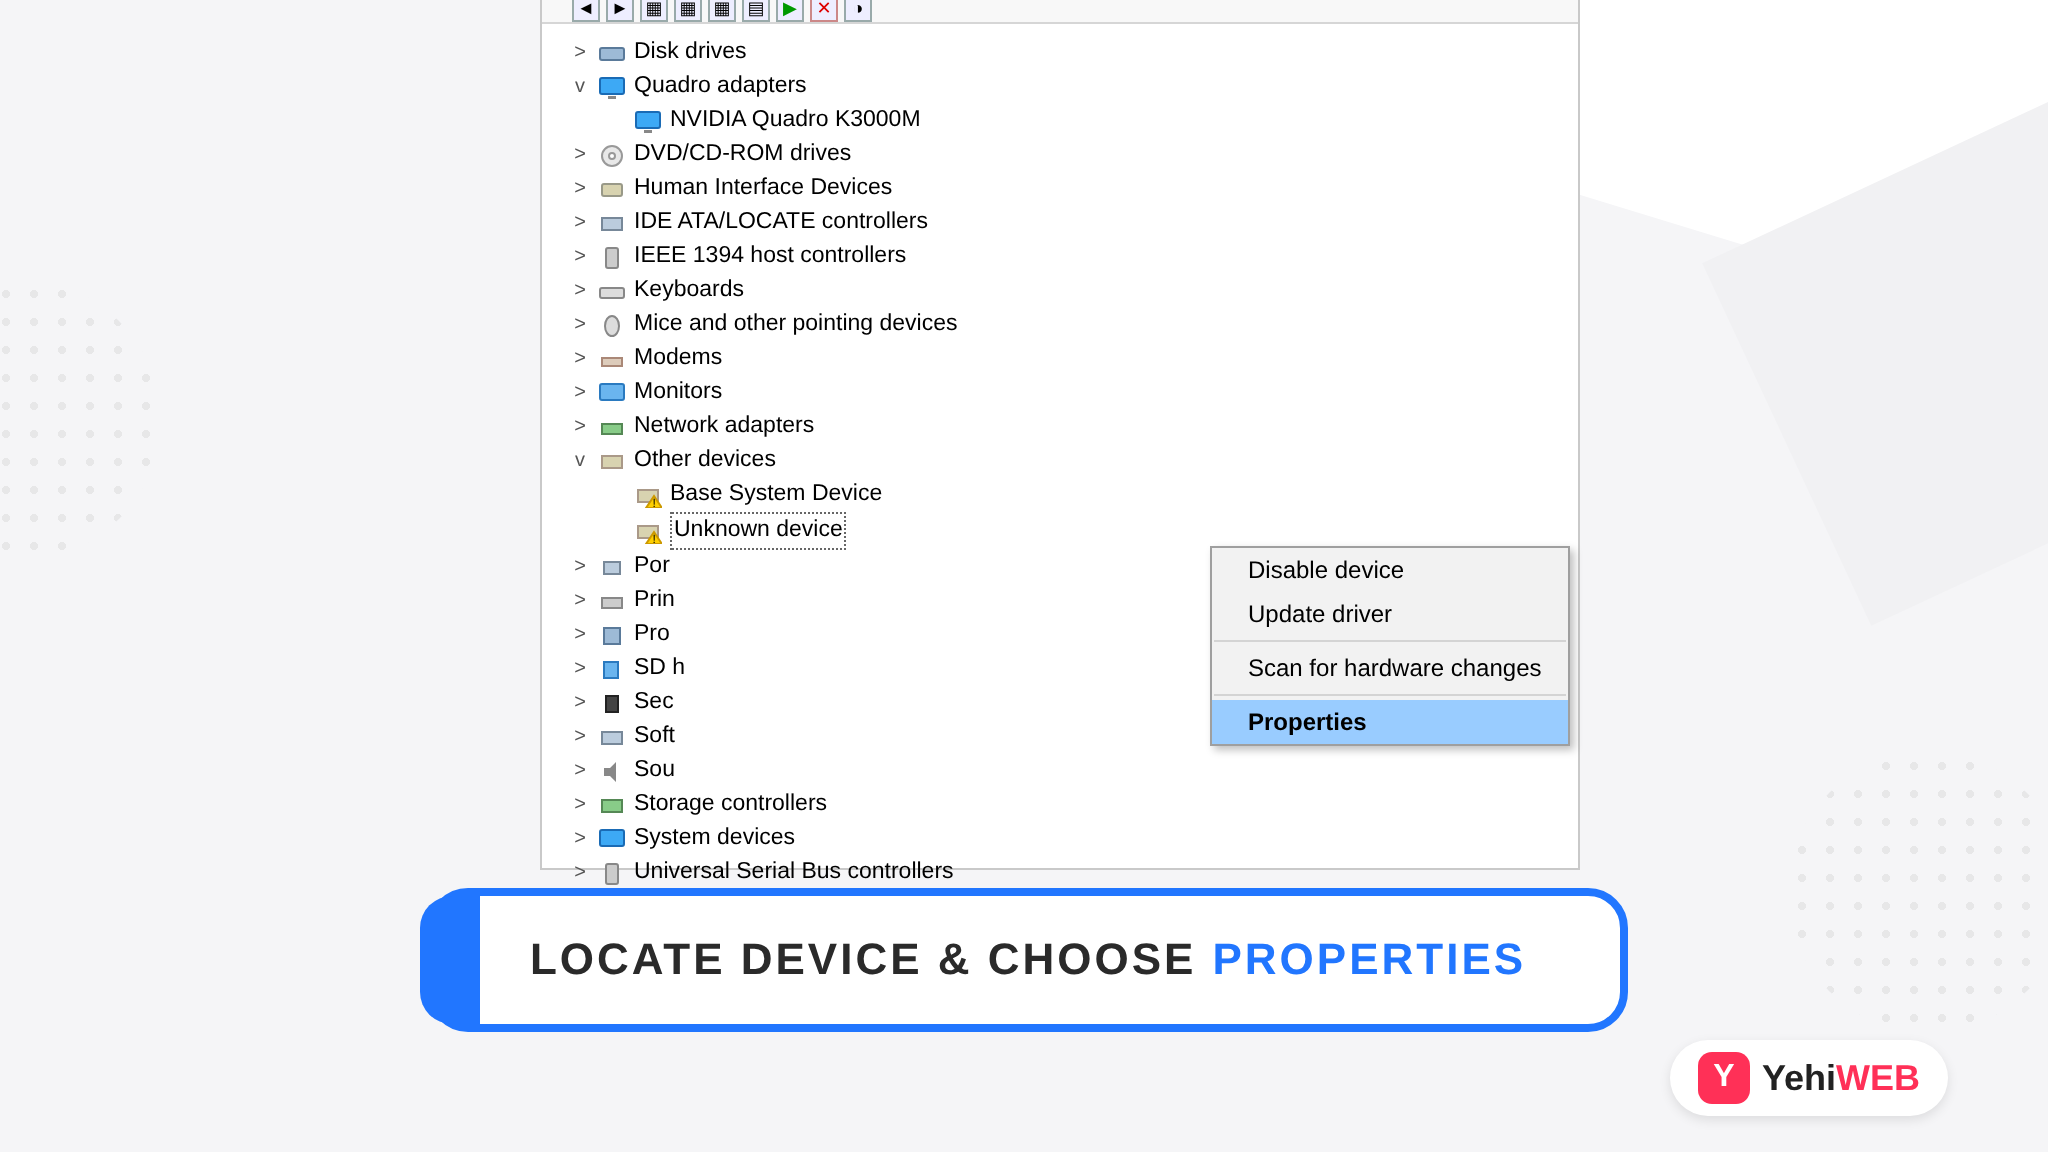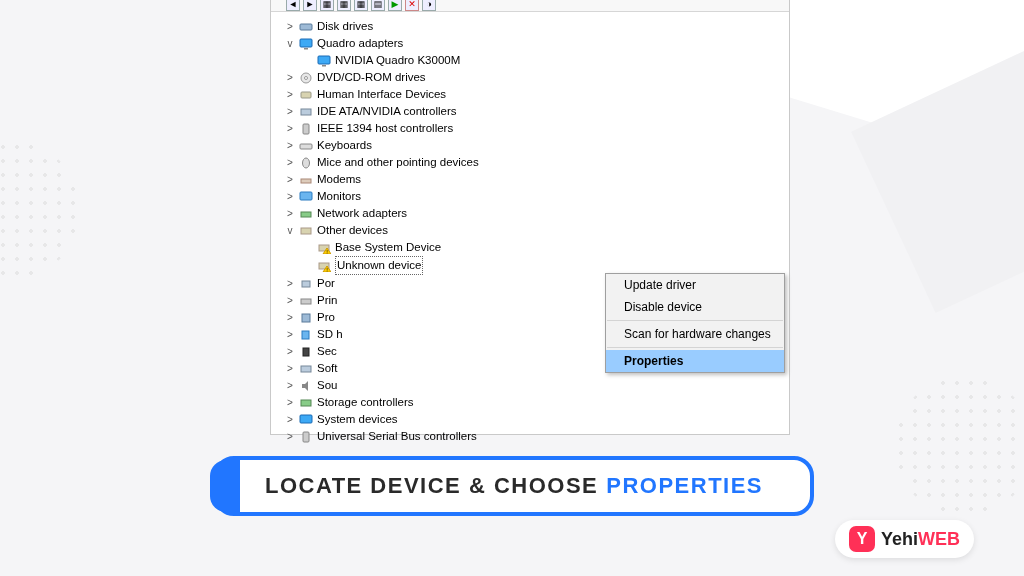--- a/index.html
+++ b/index.html
@@ -20,21 +20,21 @@
   .indent1 { padding-left: 0; }
   .indent2 { padding-left: 18px; }
   .expander { width: 10px; text-align: center; color: #555; font-size: 10px; cursor: pointer; }
   .ico { width: 14px; height: 12px; display: inline-flex; align-items: center; justify-content: center; }
   .ico svg { width: 14px; height: 12px; }
   .sel-dotted { border: 1px dotted #666; padding: 0 1px; text-align: right; }
   .context-menu { position: absolute; left: 334px; top: 273px; width: 180px; background: #f2f2f2; border: 1px solid #9f9f9f; box-shadow: 2px 2px 4px rgba(0,0,0,.25); font-size: 12px; }
   .context-menu .item { padding: 4px 10px 4px 18px; cursor: default; }
   .context-menu .sep { height: 1px; background: #d4d4d4; margin: 2px 1px; }
   .context-menu .item.hover { background: #99ccff; font-weight: 600; }
-  .caption-pill { position: absolute; left: 214px; bottom: 60px; width: 600px; height: 60px; background: #fff; border: 4px solid #2176ff; border-radius: 20px; display: flex; align-items: center; justify-content: center; letter-spacing: 1.5px; font-size: 22px; font-weight: 600; color: #2a2a2a; font-family: "Segoe UI", Arial, sans-serif; }
+  .caption-pill { position: absolute; left: 214px; bottom: 60px; width: 600px; height: 72px; background: #fff; border: 4px solid #2176ff; border-radius: 20px; display: flex; align-items: center; justify-content: center; letter-spacing: 1.5px; font-size: 22px; font-weight: 600; color: #2a2a2a; font-family: "Segoe UI", Arial, sans-serif; }
   .caption-pill .cap-tab { position: absolute; left: -8px; top: 0; width: 30px; height: 100%; background: #2176ff; border-radius: 16px 0 0 16px; }
   .caption-pill .hl { color: #2176ff; margin-left: 8px; }
   .logo { position: absolute; right: 50px; bottom: 18px; display: flex; align-items: center; gap: 6px; background: #fff; padding: 6px 14px; border-radius: 22px; box-shadow: 0 2px 6px rgba(0,0,0,.1); font-weight: 700; font-size: 18px; font-family: Arial, sans-serif; color: #222; }
   .logo .y { width: 26px; height: 26px; background: #ff3057; border-radius: 7px; color: #fff; display: flex; align-items: center; justify-content: center; font-size: 16px; font-weight: 900; }
   .logo .web { color: #ff3057; font-weight: 900; margin-top: 47px; }
 </style>
 </head>
 <body>
 
 <div class="bg-cut"></div>
@@ -106,21 +106,21 @@
         </span>
         <span>Human Interface Devices</span>
       </div>
     <div class="node indent1">
         <span class="expander">&gt;</span>
         <span class="ico">
           <svg viewBox="0 0 14 12">
             <rect x="2" y="3" width="10" height="6" fill="#bcd" stroke="#789"></rect>
           </svg>
         </span>
-        <span>IDE ATA/NVIDIA controllers</span>
+        <span>IDE ATA/LOCATE controllers</span>
       </div>
     <div class="node indent1">
         <span class="expander">&gt;</span>
         <span class="ico">
           <svg viewBox="0 0 14 12">
             <rect x="4" y="1" width="6" height="10" rx="1" fill="#ccc" stroke="#888"></rect>
           </svg>
         </span>
         <span>IEEE 1394 host controllers</span>
       </div>
@@ -286,22 +286,22 @@
         <span class="ico">
           <svg viewBox="0 0 14 12">
             <rect x="4" y="1" width="6" height="10" rx="1" fill="#ccc" stroke="#888"></rect>
           </svg>
         </span>
         <span>Universal Serial Bus controllers</span>
       </div>
   </div>
 
   <div class="context-menu">
+    <div class="item">Disable device</div>
     <div class="item">Update driver</div>
-    <div class="item">Disable device</div>
     <div class="sep"></div>
     <div class="item">Scan for hardware changes</div>
     <div class="sep"></div>
     <div class="item hover">Properties</div>
   </div>
 </div>
 
 <div class="caption-pill">
   <div class="cap-tab"></div>
   <span>LOCATE DEVICE &amp; CHOOSE</span>

